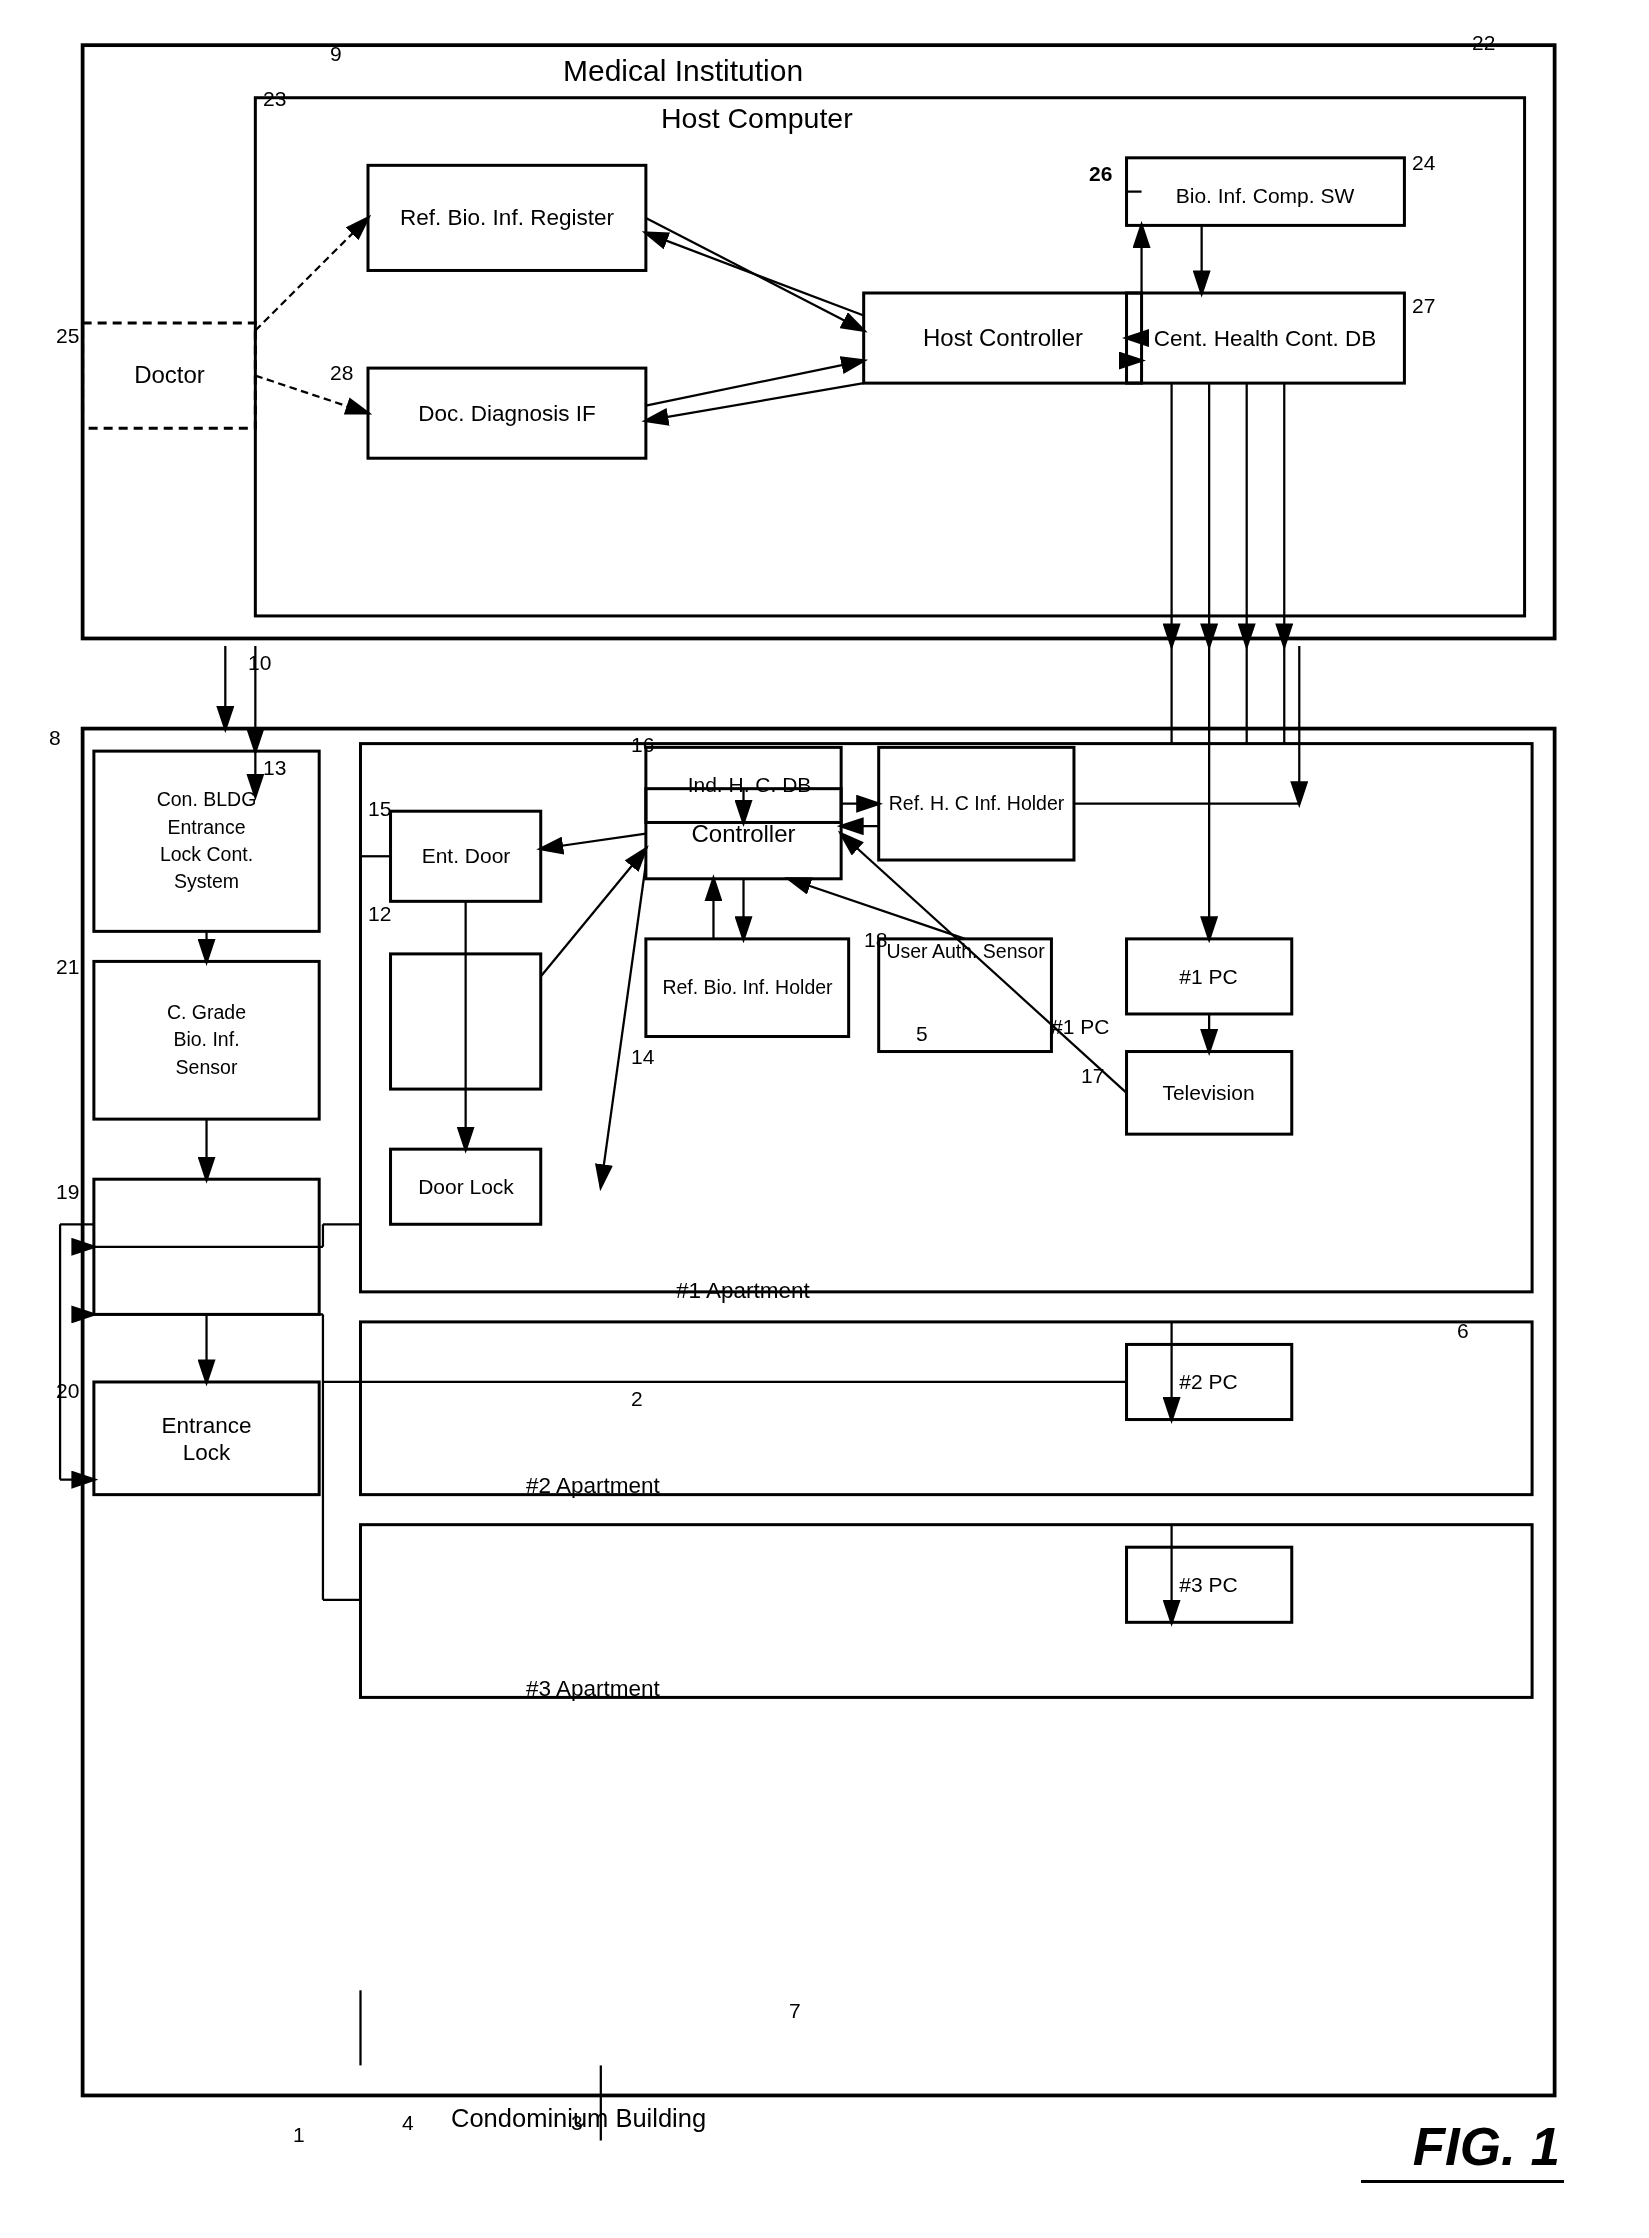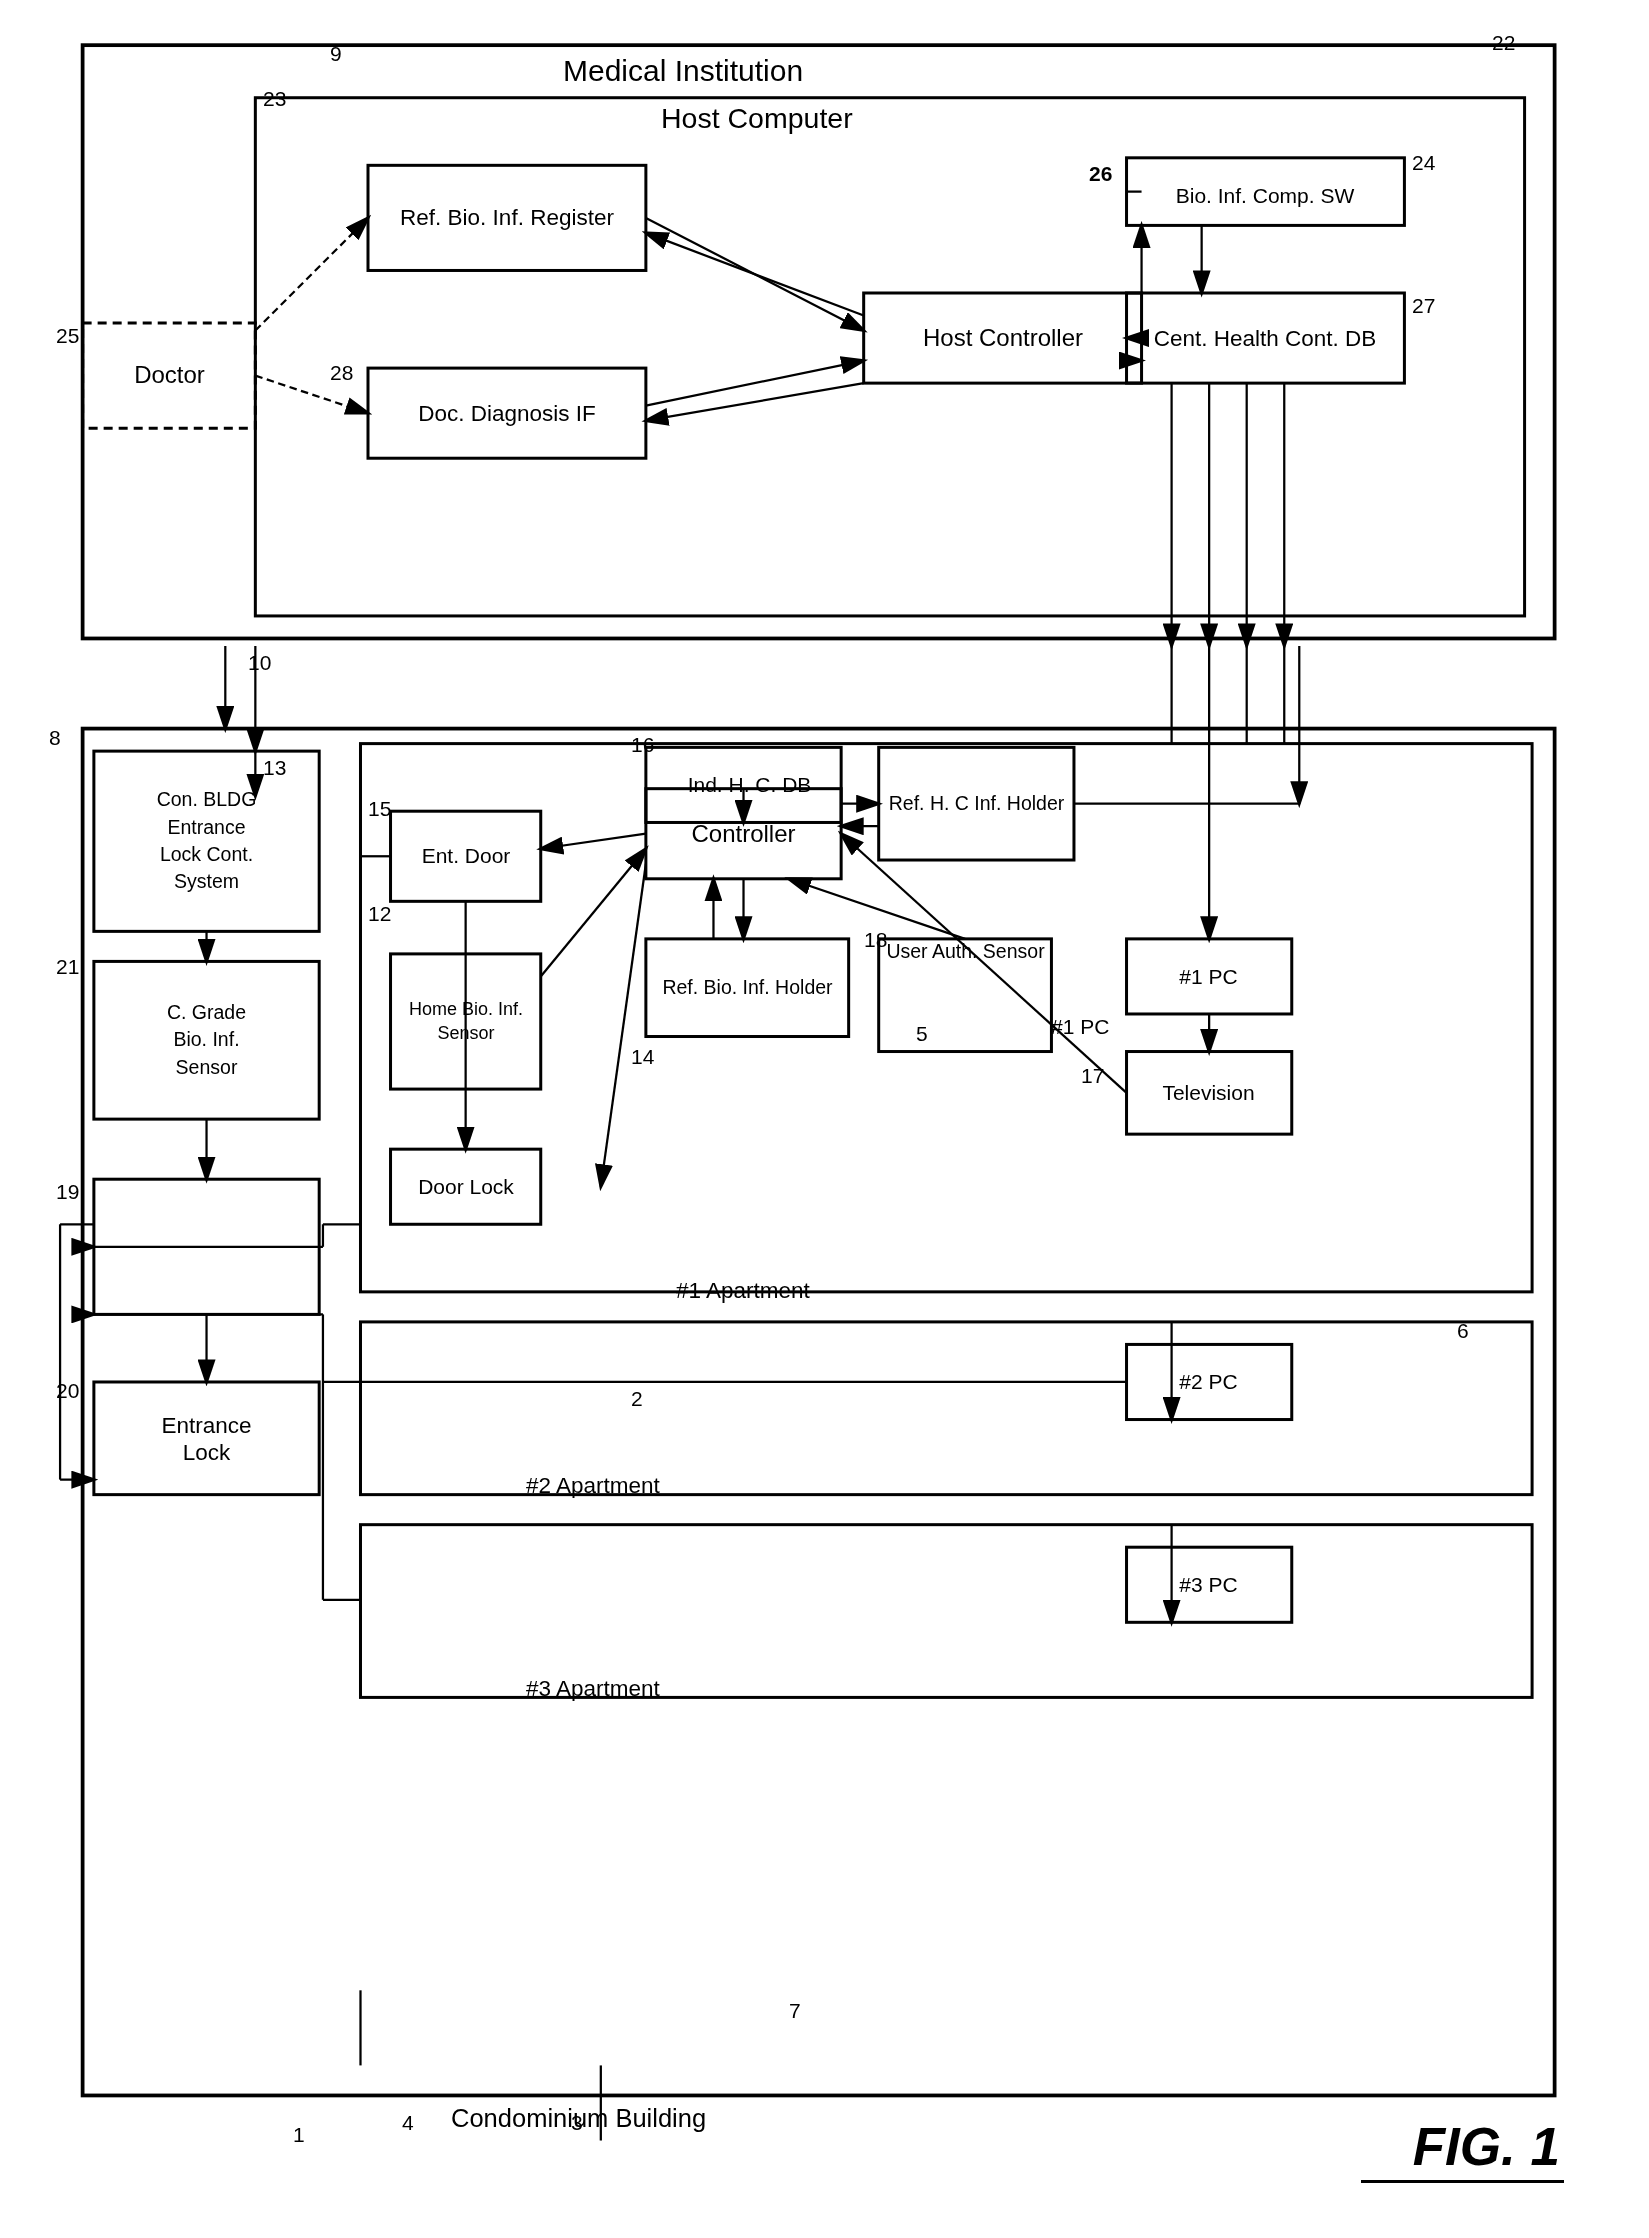--- a/index.html
+++ b/index.html
@@ -211,21 +211,21 @@
     <line x1="80" y1="1630" x2="80" y2="1970" stroke="#000" stroke-width="3"></line>
     <line x1="80" y1="1970" x2="125" y2="1970" stroke="#000" stroke-width="3" marker-end="url(#arrowhead)"></line>
 
     <line x1="480" y1="2650" x2="480" y2="2750" stroke="#000" stroke-width="3"></line>
 
     <line x1="800" y1="2750" x2="800" y2="2850" stroke="#000" stroke-width="3"></line>
 
   </svg>
 
   <div class="label" style="left:330px; top:41px;">9</div>
-  <div class="label" style="left:1472px; top:30px;margin-left:20px;">22</div>
+  <div class="label" style="left:1472px; top:30px;">22</div>
   <div class="label" style="left:263px; top:86px;">23</div>
 
   <div class="label label-lg" style="left:563px; top:53px; font-size:30px;">Medical Institution</div>
 
   <div class="label label-lg" style="left:661px; top:101px; font-size:28.5px;">Host Computer</div>
 
   <div class="label" style="left:368px; top:165px; width:278px; height:105px; display:flex; align-items:center; justify-content:center; font-size:22.5px;">Ref. Bio. Inf. Register</div>
 
   <div class="label" style="left:1126px; top:158px; width:278px; height:76px; display:flex; align-items:center; justify-content:center; font-size:21px;">Bio. Inf. Comp. SW</div>
 
@@ -279,25 +279,20 @@
   </div>
 
   <div class="label" style="left:368px; top:796px;">15</div>
 
   <div class="label" style="left:631px; top:732px;">16</div>
 
   <div class="label" style="left:368px; top:901px;">12</div>
 
   <div class="label" style="left:391px; top:811px; width:150px; height:90px; display:flex; align-items:center; justify-content:center; font-size:21px;">Ent. Door</div>
 
-  <div class="label" style="left:391px; top:954px; width:150px; height:135px; display:flex; align-items:center; justify-content:center; font-size:18px; text-align:center; line-height:1.3;">
-    <span>Home
-Bio. Inf.
-Sensor</span>
-  </div>
 
   <div class="label" style="left:391px; top:1149px; width:150px; height:75px; display:flex; align-items:center; justify-content:center; font-size:21px;">Door Lock</div>
 
   <div class="label" style="left:646px; top:789px; width:195px; height:90px; display:flex; align-items:center; justify-content:center; font-size:24px;">Controller</div>
 
   <div class="label" style="left:646px; top:747px; width:195px; height:75px; display:flex; align-items:center; justify-content:center; font-size:21px;margin-left:6px;">Ind. H. C. DB</div>
 
   <div class="label" style="left:879px; top:747px; width:195px; height:113px; display:flex; align-items:center; justify-content:center; font-size:19.5px; text-align:center; line-height:1.3;">
     <span>Ref. H. C
 Inf. Holder</span>

